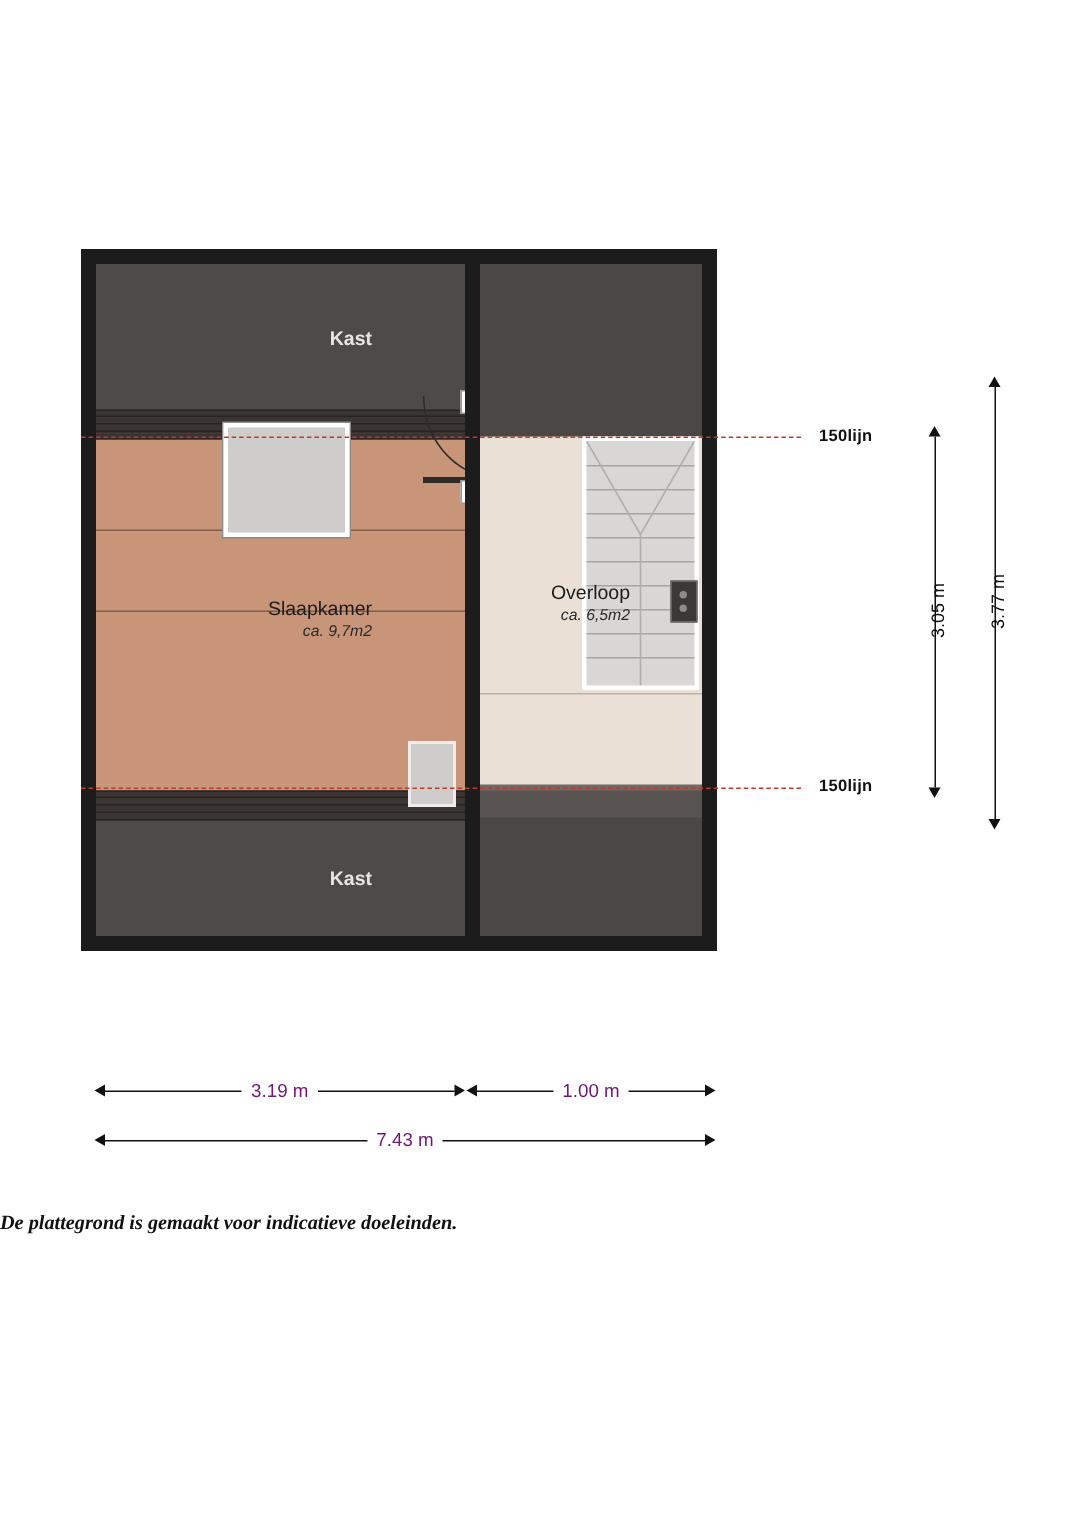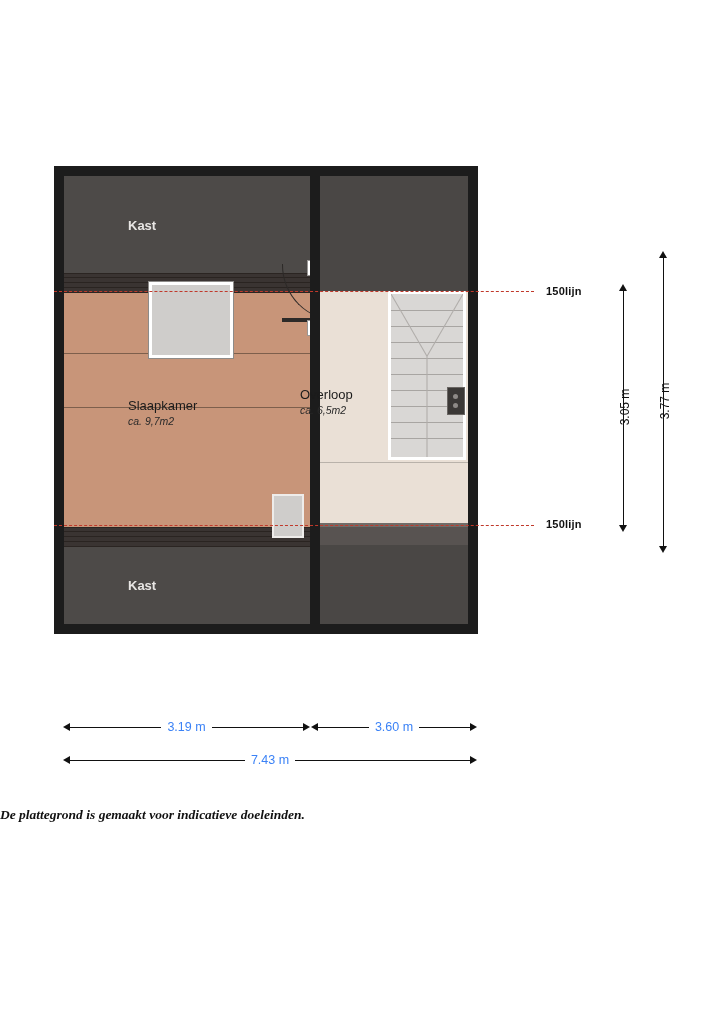--- a/index.html
+++ b/index.html
@@ -316,29 +316,29 @@
     left: -7px;
     border-right: 7px solid #111;
   }
   .hdim .cap-right {
     right: -7px;
     border-left: 7px solid #111;
   }
   .hdim-label {
     position: absolute;
     font-size: 12.5px;
-    color: #3b82f6;
+    color: #701a75;
     white-space: nowrap;
     text-align: center;
   }
 
   
   .room-label {
     position: absolute;
-    text-align: left;
+    text-align: right;
     white-space: nowrap;
   }
   .room-label .name {
     display: block;
     font-size: 13px;
     color: #1b1b1b;
   }
   .room-label .name.light {
     color: #e8e6e4;
     font-weight: bold;
@@ -482,21 +482,21 @@
 </div>
 <div class="hdim-label" style="left:70px; top:720px; width:233px;">
   <span style="background:#fff; padding:0 6px;">3.19 m</span>
 </div>
 
 <div class="hdim" style="left:318px; top:727px; width:152px;">
   <div class="cap-left"></div>
   <div class="cap-right"></div>
 </div>
 <div class="hdim-label" style="left:318px; top:720px; width:152px;">
-  <span style="background:#fff; padding:0 6px;">3.60 m</span>
+  <span style="background:#fff; padding:0 6px;">1.00 m</span>
 </div>
 
 <div class="hdim" style="left:70px; top:760px; width:400px;">
   <div class="cap-left"></div>
   <div class="cap-right"></div>
 </div>
 <div class="hdim-label" style="left:70px; top:753px; width:400px;">
   <span style="background:#fff; padding:0 6px;">7.43 m</span>
 </div>
 

